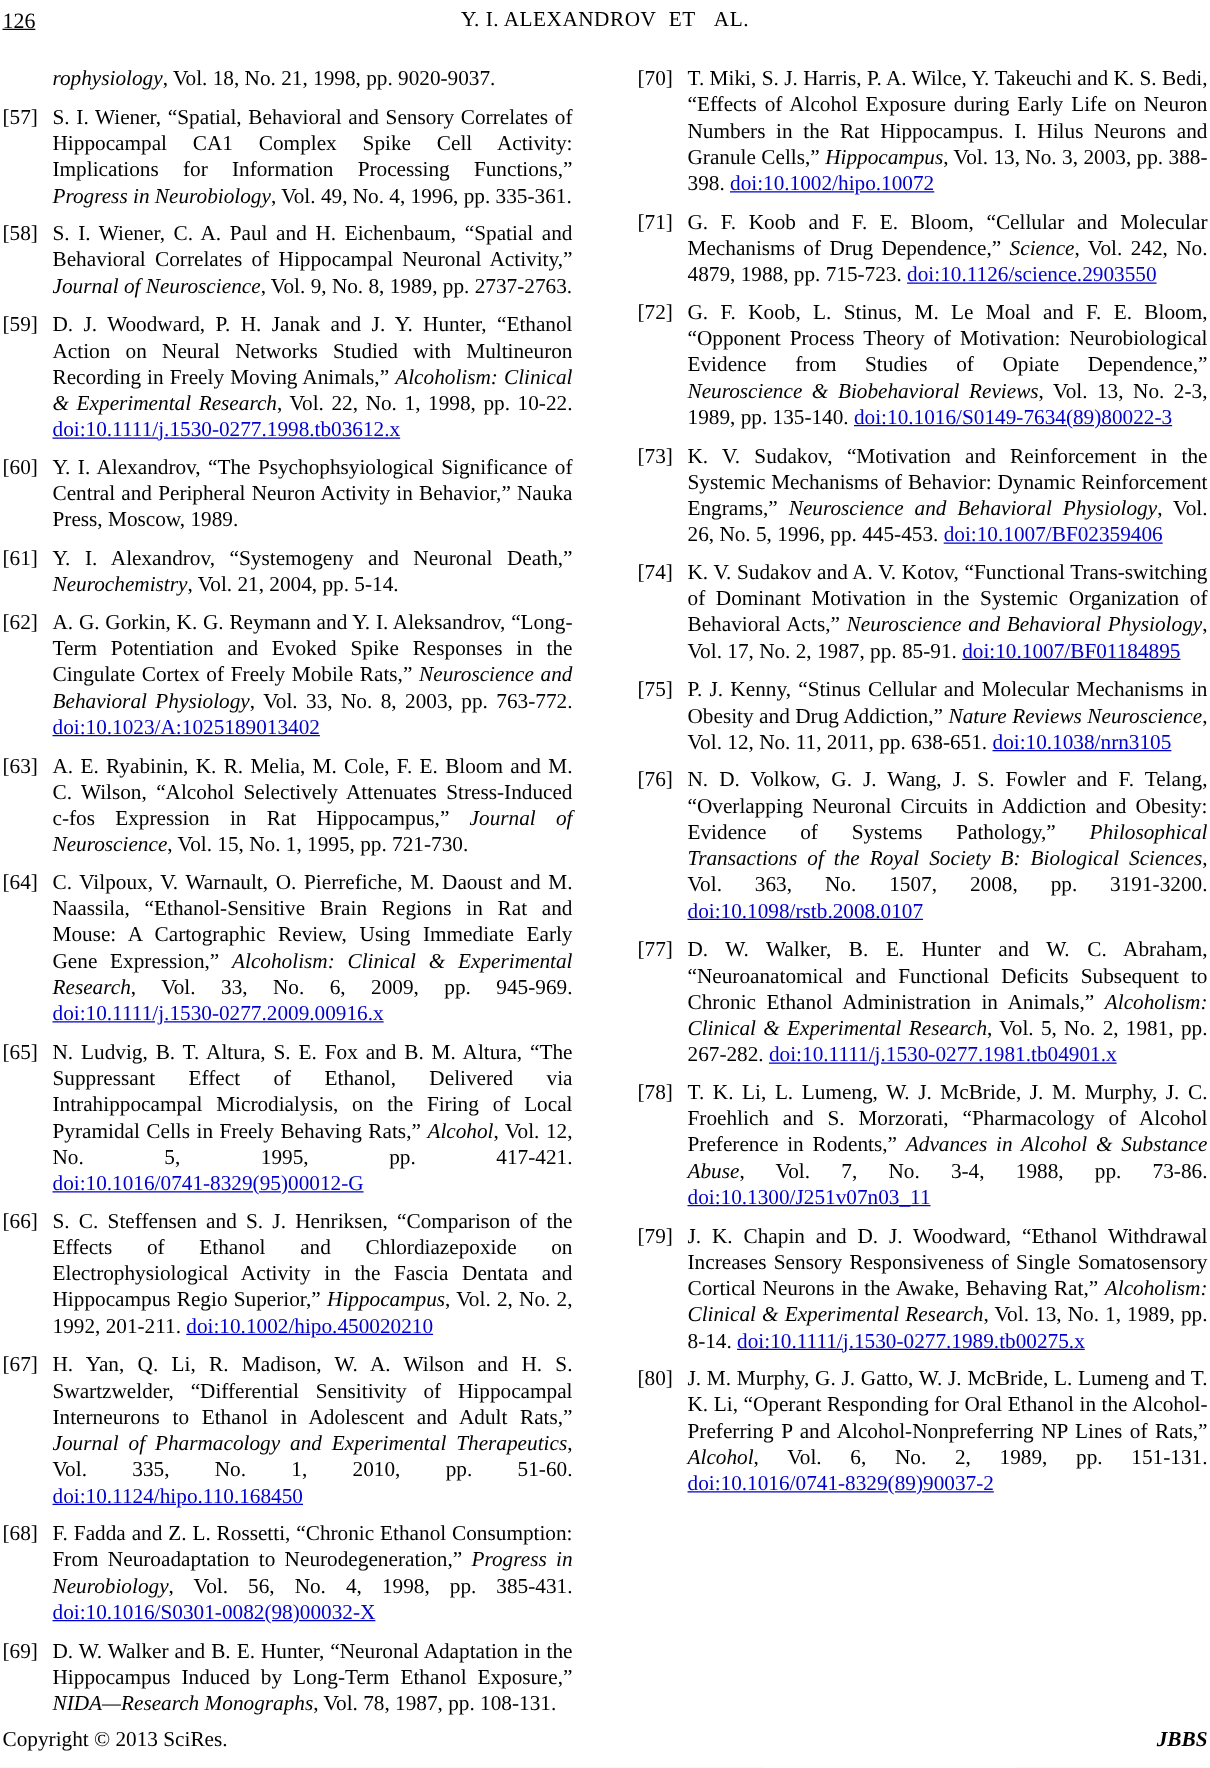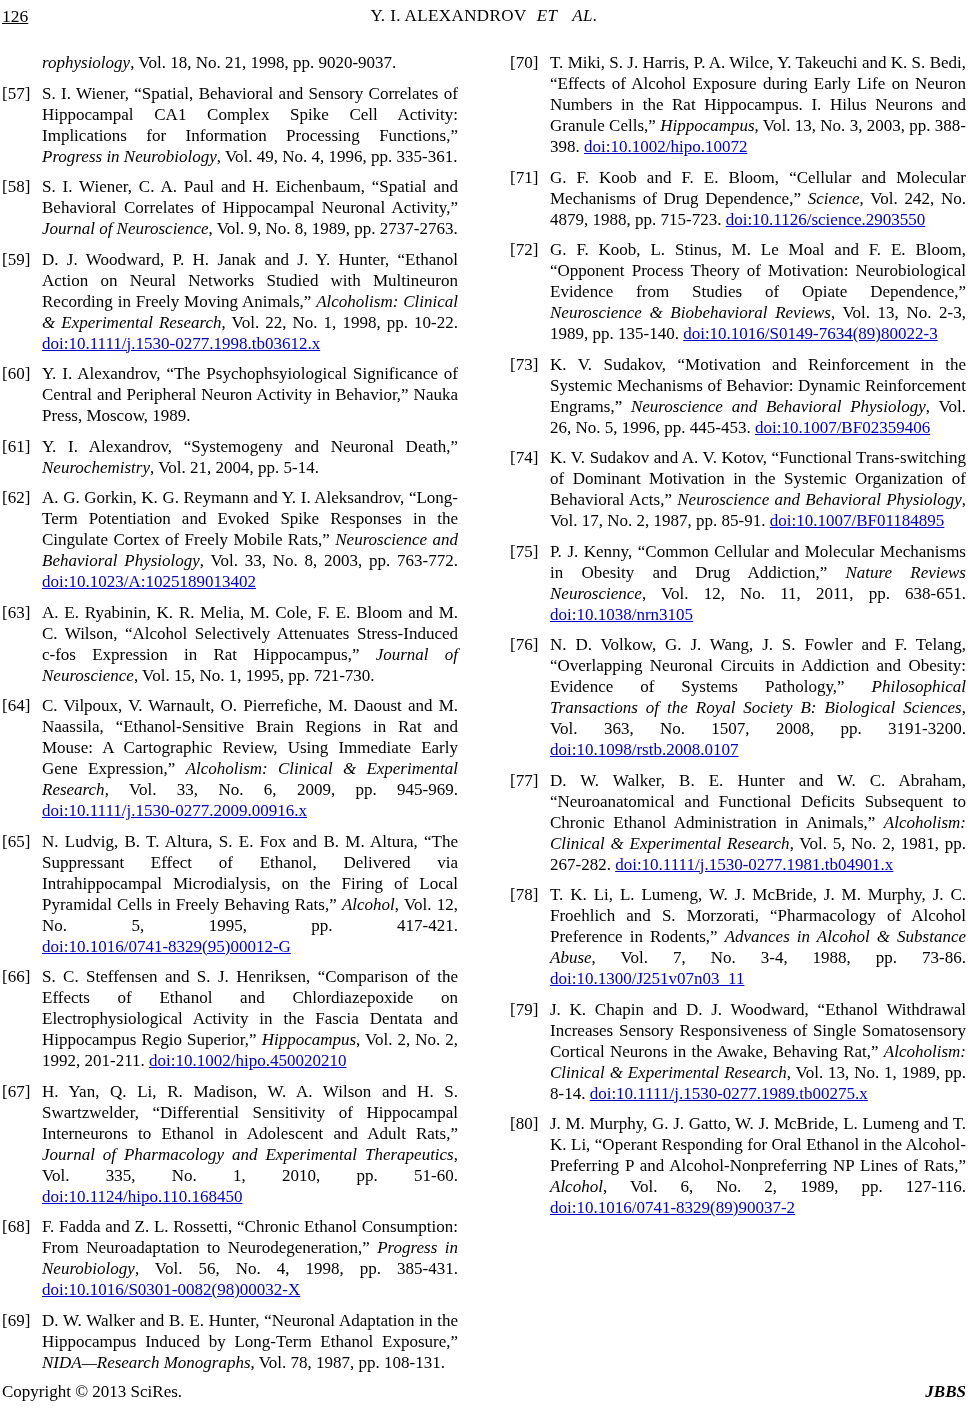--- a/index.html
+++ b/index.html
@@ -6,21 +6,21 @@
   * { margin: 0; padding: 0; box-sizing: border-box; }
   html, body { background: #e8e8e8; }
   body { width: 968px; height: 1414px; margin: 0 auto; position: relative;
          background: var(--bg); color: var(--text-color);
          font-family: "Liberation Serif", "DejaVu Serif", serif;
          font-size: 17px; overflow: hidden; }
   .page-header { position: absolute; top: 6px; left: 0; right: 0; height: 22px; }
   .page-number { position: absolute; left: 2px; top: 0; font-size: 17.5px; text-decoration: underline; }
   .running-head { position: absolute; left: 0; right: 0; top: 0; text-align: center;
                   font-size: 17px; letter-spacing: 0.4px; }
-  .running-head .etal { font-style: italic; margin-left: 10px; word-spacing: 11px; margin-top: 24px; }
+  .running-head .etal { margin-left: 10px; word-spacing: 11px; margin-top: 24px; }
   .columns { position: absolute; top: 52px; left: 2px; width: 964px;
              display: flex; gap: 52px; }
   .col { flex: 1 1 0; min-width: 0; }
   .ref { display: flex; margin-bottom: 9.5px; line-height: 21px; }
   .ref-num { width: 40px; flex: 0 0 40px; }
   .ref-body { flex: 1 1 auto; text-align: justify; }
   .it { font-style: italic; }
   a.doi { color: var(--link-color); text-decoration: underline; word-break: keep-all;
           white-space: nowrap; }
   .page-footer { position: absolute; left: 2px; right: 2px; bottom: 10px; height: 22px; text-align: center; }
@@ -113,41 +113,41 @@
       <div class="ref">
         <div class="ref-num">[73]</div>
         <div class="ref-body"><span>K. V. Sudakov, “Motivation and Reinforcement in the Systemic Mechanisms of Behavior: Dynamic Reinforcement Engrams,” </span><span class="it">Neuroscience and Behavioral Physiology</span><span>, Vol. 26, No. 5, 1996, pp. 445-453. </span><a class="doi" href="#">doi:10.1007/BF02359406</a></div>
       </div>
       <div class="ref">
         <div class="ref-num">[74]</div>
         <div class="ref-body"><span>K. V. Sudakov and A. V. Kotov, “Functional Trans-switching of Dominant Motivation in the Systemic Organization of Behavioral Acts,” </span><span class="it">Neuroscience and Behavioral Physiology</span><span>, Vol. 17, No. 2, 1987, pp. 85-91. </span><a class="doi" href="#">doi:10.1007/BF01184895</a></div>
       </div>
       <div class="ref">
         <div class="ref-num">[75]</div>
-        <div class="ref-body"><span>P. J. Kenny, “Common Cellular and Molecular Mechanisms in Obesity and Drug Addiction,” </span><span class="it">Nature Reviews Neuroscience</span><span>, Vol. 12, No. 11, 2011, pp. 638-651. </span><a class="doi" href="#">doi:10.1038/nrn3105</a></div>
+        <div class="ref-body"><span>P. J. Kenny, “Stinus Cellular and Molecular Mechanisms in Obesity and Drug Addiction,” </span><span class="it">Nature Reviews Neuroscience</span><span>, Vol. 12, No. 11, 2011, pp. 638-651. </span><a class="doi" href="#">doi:10.1038/nrn3105</a></div>
       </div>
       <div class="ref">
         <div class="ref-num">[76]</div>
         <div class="ref-body"><span>N. D. Volkow, G. J. Wang, J. S. Fowler and F. Telang, “Overlapping Neuronal Circuits in Addiction and Obesity: Evidence of Systems Pathology,” </span><span class="it">Philosophical Transactions of the Royal Society B: Biological Sciences</span><span>, Vol. 363, No. 1507, 2008, pp. 3191-3200. </span><a class="doi" href="#">doi:10.1098/rstb.2008.0107</a></div>
       </div>
       <div class="ref">
         <div class="ref-num">[77]</div>
         <div class="ref-body"><span>D. W. Walker, B. E. Hunter and W. C. Abraham, “Neuroanatomical and Functional Deficits Subsequent to Chronic Ethanol Administration in Animals,” </span><span class="it">Alcoholism: Clinical &amp; Experimental Research</span><span>, Vol. 5, No. 2, 1981, pp. 267-282. </span><a class="doi" href="#">doi:10.1111/j.1530-0277.1981.tb04901.x</a></div>
       </div>
       <div class="ref">
         <div class="ref-num">[78]</div>
         <div class="ref-body"><span>T. K. Li, L. Lumeng, W. J. McBride, J. M. Murphy, J. C. Froehlich and S. Morzorati, “Pharmacology of Alcohol Preference in Rodents,” </span><span class="it">Advances in Alcohol &amp; Substance Abuse</span><span>, Vol. 7, No. 3-4, 1988, pp. 73-86. </span><a class="doi" href="#">doi:10.1300/J251v07n03_11</a></div>
       </div>
       <div class="ref">
         <div class="ref-num">[79]</div>
         <div class="ref-body"><span>J. K. Chapin and D. J. Woodward, “Ethanol Withdrawal Increases Sensory Responsiveness of Single Somatosensory Cortical Neurons in the Awake, Behaving Rat,” </span><span class="it">Alcoholism: Clinical &amp; Experimental Research</span><span>, Vol. 13, No. 1, 1989, pp. 8-14. </span><a class="doi" href="#">doi:10.1111/j.1530-0277.1989.tb00275.x</a></div>
       </div>
       <div class="ref">
         <div class="ref-num">[80]</div>
-        <div class="ref-body"><span>J. M. Murphy, G. J. Gatto, W. J. McBride, L. Lumeng and T. K. Li, “Operant Responding for Oral Ethanol in the Alcohol-Preferring P and Alcohol-Nonpreferring NP Lines of Rats,” </span><span class="it">Alcohol</span><span>, Vol. 6, No. 2, 1989, pp. 127-116. </span><a class="doi" href="#">doi:10.1016/0741-8329(89)90037-2</a></div>
+        <div class="ref-body"><span>J. M. Murphy, G. J. Gatto, W. J. McBride, L. Lumeng and T. K. Li, “Operant Responding for Oral Ethanol in the Alcohol-Preferring P and Alcohol-Nonpreferring NP Lines of Rats,” </span><span class="it">Alcohol</span><span>, Vol. 6, No. 2, 1989, pp. 151-131. </span><a class="doi" href="#">doi:10.1016/0741-8329(89)90037-2</a></div>
       </div>
     </div>
 </div>
 
 <div class="page-footer">
   <span class="copyright">Copyright © 2013 SciRes.</span>
   <span class="journal-abbrev">JBBS</span>
 </div>
 
 </body></html>

